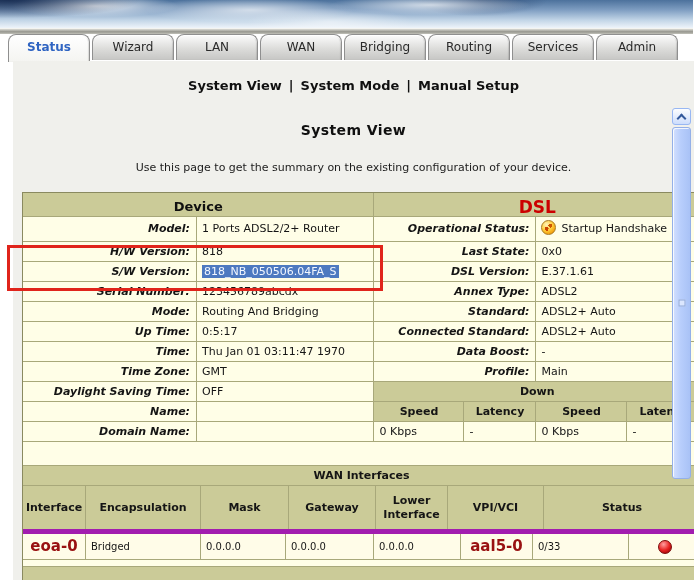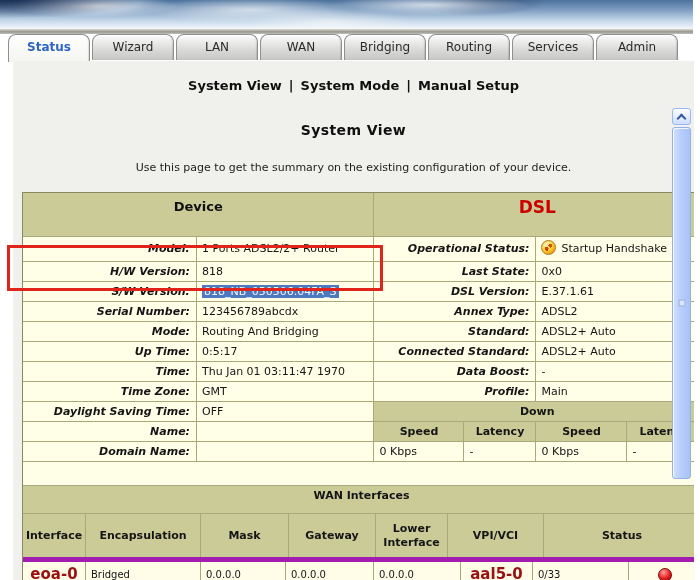--- a/index.html
+++ b/index.html
@@ -39,21 +39,21 @@
   .page-title { margin-top:29px; text-align:center; font-size:14px; font-weight:bold;
     color:#101010; letter-spacing:.4px; }
   .desc { margin-top:23px; text-align:center; font-size:11px; color:#1c1c1c; }
 
   
   .maintbl { position:absolute; left:9px; top:131px; width:678px;
     border-left:1px solid #8a8a60; border-top:1px solid #8a8a60; background:#fffee7; }
   .dual { display:flex; }
   .half-left  { width:351px; }
   .half-right { width:327px; border-left:1px solid #a8a87a; }
-  .sect-hdr { height:44px; line-height:28px; text-align:center; background:#cbcb98;
+  .sect-hdr { height:24px; line-height:28px; text-align:center; background:#cbcb98;
     border-bottom:1px solid #a8a87a; font-weight:bold; }
   .sect-hdr.device { font-size:13px; color:#101010; }
   .sect-hdr.dsl { font-size:17px; color:#cc0000; }
   .row { display:flex; height:20px; }
   .row.tall { height:25px; }
   .lbl { padding-right:6px; text-align:right; font-style:italic; font-weight:bold;
     font-size:11px; line-height:19px; background:#fffee7;
     border-right:1px solid #a8a87a; border-bottom:1px solid #a8a87a; color:#151515; }
   .row.tall .lbl, .row.tall .val { line-height:24px; }
   .val { flex:1; padding-left:5px; font-size:11px; line-height:19px; background:#fffee7;
@@ -79,21 +79,21 @@
     border-right:1px solid #a8a87a; border-bottom:1px solid #a8a87a; color:#151515; }
   .ud-up { width:162px; } .ud-down { flex:1; border-right:none; }
   .sl-hcell { background:#cbcb98; font-weight:bold; text-align:center; line-height:19px;
     border-right:1px solid #a8a87a; border-bottom:1px solid #a8a87a; color:#151515; }
   .sl-vcell { background:#fffee7; text-align:left; padding-left:5px; line-height:19px;
     border-right:1px solid #a8a87a; border-bottom:1px solid #a8a87a; color:#151515; }
   .c1 { width:90px; } .c2 { width:72px; } .c3 { width:91px; } .c4 { flex:1; border-right:none; }
 
   
   .spacer-ivory { height:24px; background:#fffee7; border-bottom:1px solid #a8a87a; }
-  .wan-title { height:28px; line-height:19px; text-align:center; background:#cbcb98;
+  .wan-title { height:20px; line-height:19px; text-align:center; background:#cbcb98;
     font-size:11px; font-weight:bold; color:#151515; border-bottom:1px solid #a8a87a; }
   .wan-header { display:flex; height:48px; background:#cbcb98; border-bottom:5px solid #a21caf; }
   .wh { display:flex; align-items:center; justify-content:center; text-align:center;
     font-size:11px; font-weight:bold; color:#151515; border-right:1px solid #a8a87a;
     line-height:1.25; padding:0 3px; }
   .wh.ip { color:#aa0000; font-size:17px; line-height:1.1; }
   .wan-row { display:flex; height:26px; background:#fffce8; border-bottom:1px solid #a8a87a; }
   .wc { font-size:10px; color:#151515; border-right:1px solid #a8a87a; line-height:25px;
     padding-left:5px; white-space:nowrap; overflow:hidden; }
   .wc.redname { color:#991111; font-weight:bold; font-size:15px; text-align:center; padding:0; }

